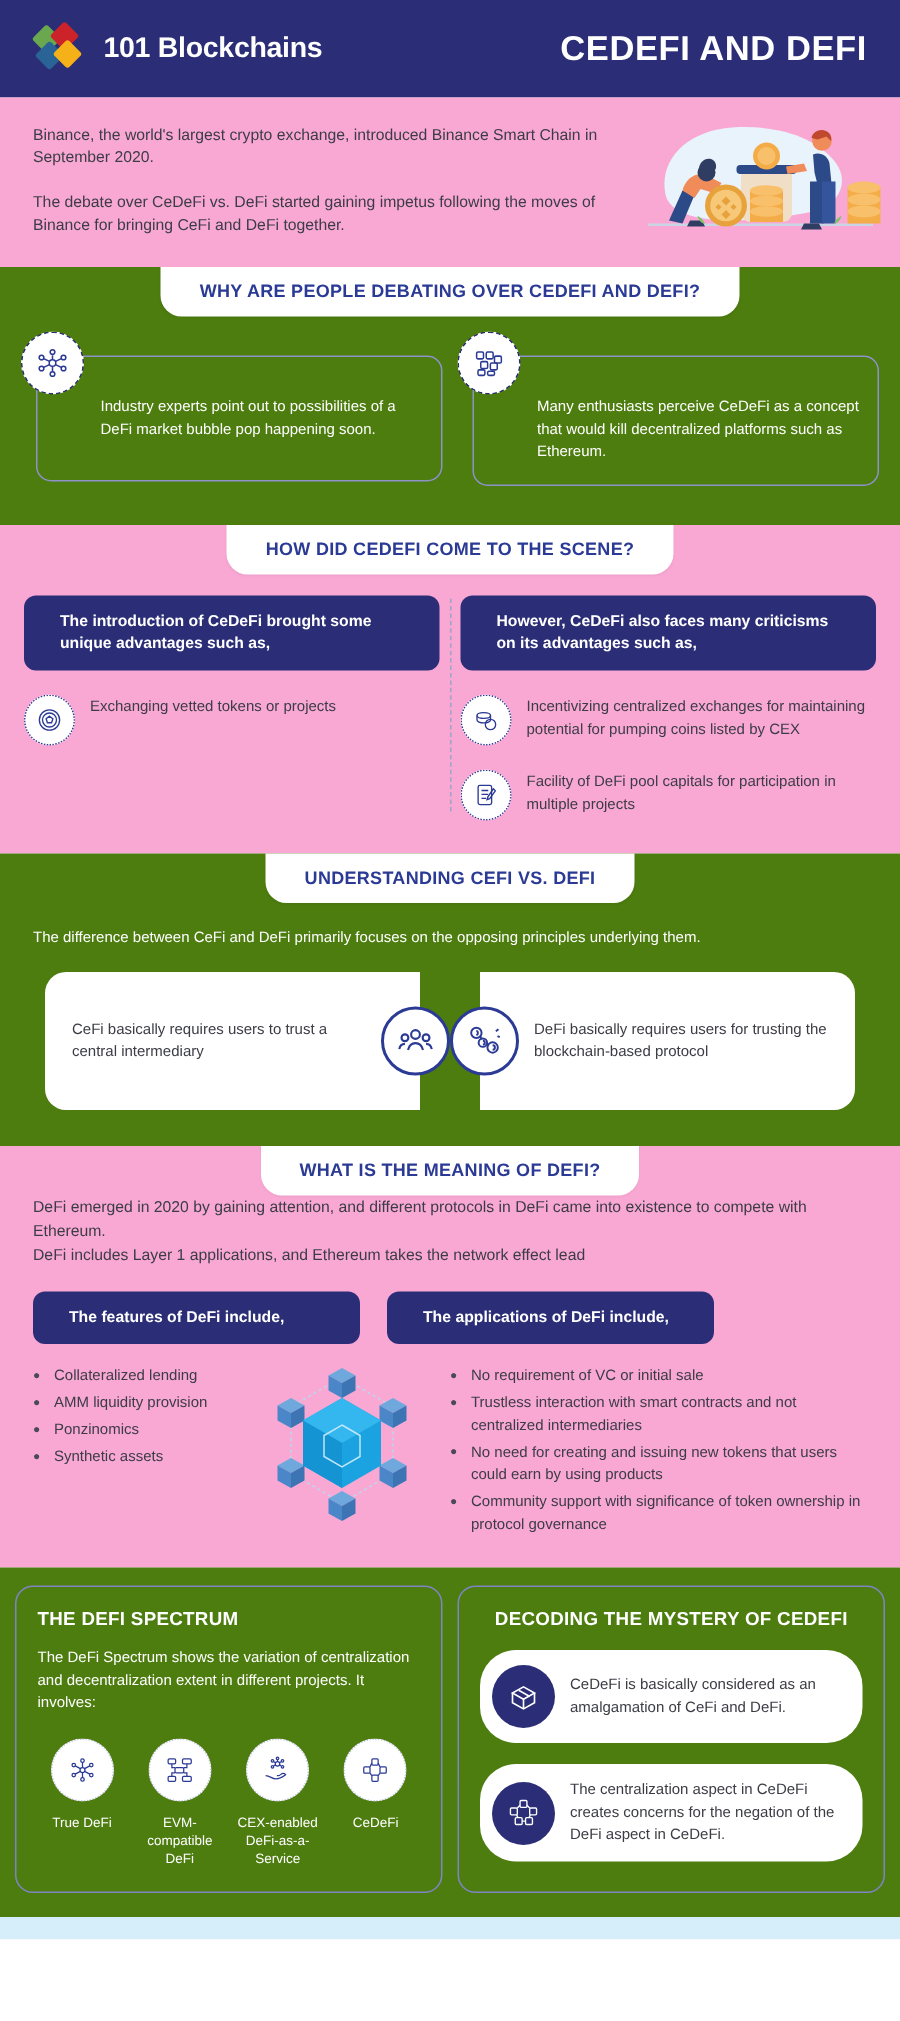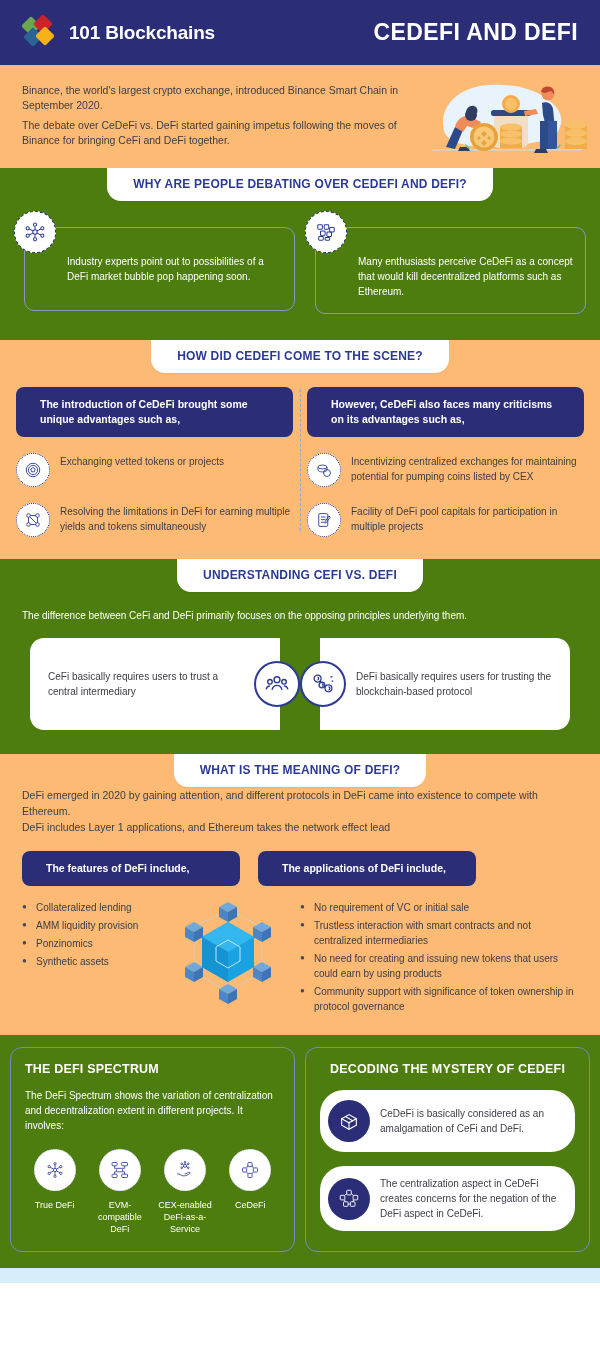--- a/index.html
+++ b/index.html
@@ -6,21 +6,21 @@
   body {
     width: 600px;
     font-family: "Liberation Sans", sans-serif;
     background: #ffffff;
     -webkit-font-smoothing: antialiased;
   }
   .page { width: 600px; position: relative; overflow: hidden; }
 
   
   .sec-dark  { background: #4d7c0f; position: relative; }
-  .sec-light { background: #fdba74; position: relative; }
+  .sec-light { background: #f9a8d4; position: relative; }
 
   
   .header {
     height: 65px;
     background: #2b2e77;
     display: flex;
     align-items: center;
     justify-content: space-between;
     padding: 0 22px;
   }
@@ -39,21 +39,21 @@
   }
   .page-title {
     color:#ffffff; font-size:23px; font-weight:700; letter-spacing:0.4px;
   }
 
   
   .intro { padding: 18px 22px 20px 22px; position: relative; min-height: 98px; }
   .intro p {
     color:#3c3c46; font-size:10.5px; line-height:15px; max-width: 390px;
   }
-  .intro p + p { margin-top: 5px; }
+  .intro p + p { margin-top: 15px; }
   .hero-art {
     position:absolute; right:8px; top:8px; width:170px; height:90px;
   }
 
   
   .pill-wrap { display:flex; justify-content:center; }
   .pill {
     background:#ffffff;
     border-radius: 0 0 14px 14px;
     padding: 9px 26px 10px 26px;
@@ -327,32 +327,20 @@
           <div class="pt-icon">
             <svg width="18" height="18" viewBox="0 0 24 24" fill="none" stroke="#2b3a95" stroke-width="1.2">
               <circle cx="12" cy="12" r="9"></circle>
                 <circle cx="12" cy="12" r="6.2"></circle>
               <path d="M12 8.6l3 2.2-1.15 3.6h-3.7L9 10.8z"></path>
             </svg>
           </div>
           <div class="pt-txt">Exchanging vetted tokens or projects</div>
         </div>
 
-        <div class="pt">
-          <div class="pt-icon">
-            <svg width="18" height="18" viewBox="0 0 24 24" fill="none" stroke="#2b3a95" stroke-width="1.2">
-              <circle cx="6" cy="6" r="2.4"></circle>
-                <circle cx="18" cy="6" r="2.4"></circle>
-              <circle cx="6" cy="18" r="2.4"></circle>
-                <circle cx="18" cy="18" r="2.4"></circle>
-              <path d="M8.4 6h7.2M8.4 18h7.2M6 8.4v7.2M18 8.4v7.2M7.8 7.8l8.4 8.4"></path>
-            </svg>
-          </div>
-          <div class="pt-txt">Resolving the limitations in DeFi for earning multiple yields and tokens simultaneously</div>
-        </div>
       </div>
 
       <div class="col">
         <div class="blue-bar">However, CeDeFi also faces many criticisms on its advantages such as,</div>
 
         <div class="pt">
           <div class="pt-icon">
             <svg width="18" height="18" viewBox="0 0 24 24" fill="none" stroke="#2b3a95" stroke-width="1.2">
               <ellipse cx="10" cy="8" rx="6" ry="2.6"></ellipse>
               <path d="M4 8v4c0 1.4 2.7 2.6 6 2.6s6-1.2 6-2.6V8"></path>

